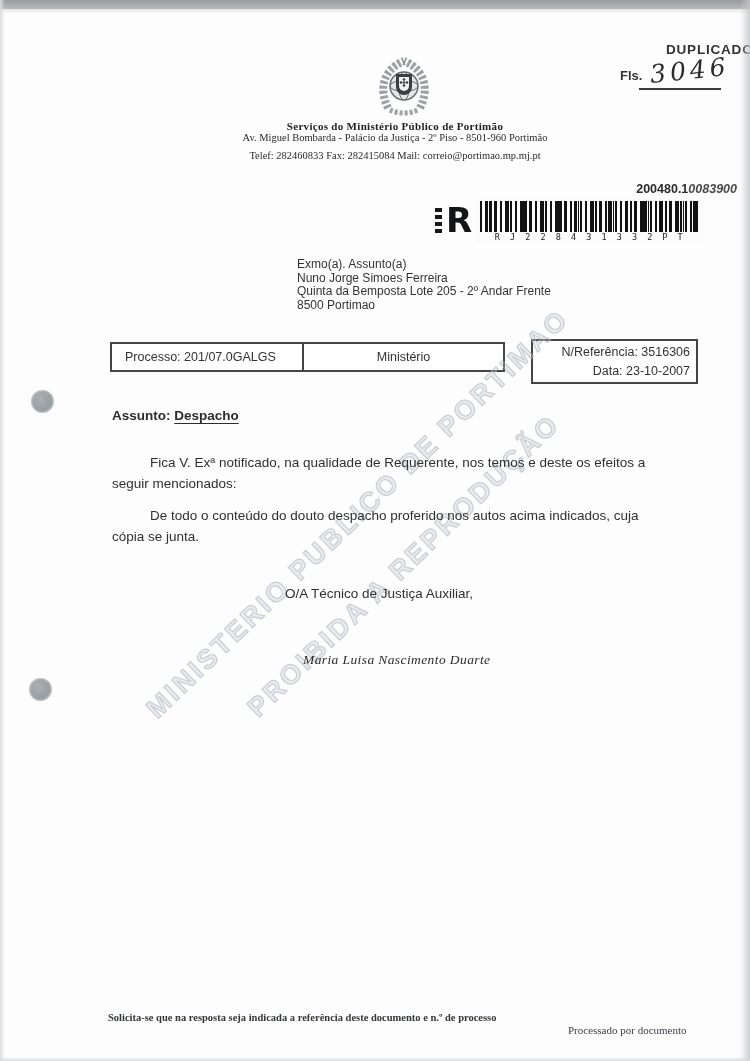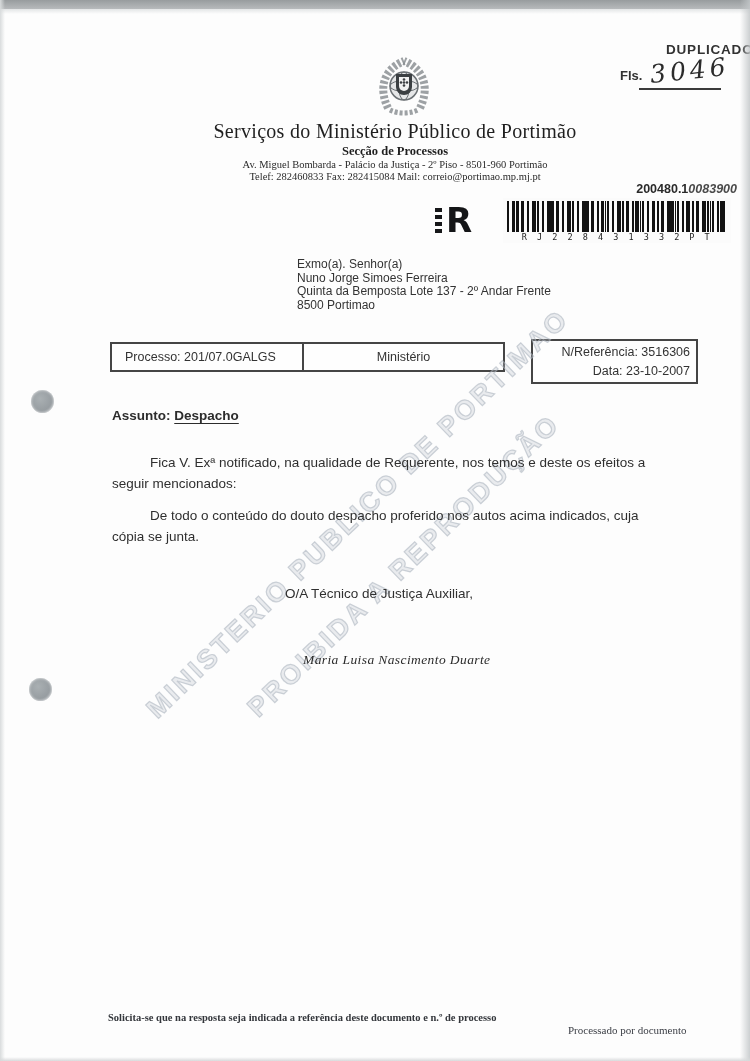--- a/index.html
+++ b/index.html
@@ -33,35 +33,35 @@
   .fls-value{position:absolute;left:650px;top:56px;font-size:25px;color:#2b2b2b;
     font-family:"DejaVu Serif",serif;font-style:italic;transform:rotate(-6deg);
     letter-spacing:4px;}
 
   
   .emblem{position:absolute;left:376px;top:56px;}
 
   
   .letterhead{position:absolute;left:95px;top:120px;width:600px;text-align:center;
     font-family:"Liberation Serif",serif;color:#1f1f1f;}
-  .lh-org{font-size:20px;font-weight:normal;letter-spacing:.3px;}
+  .lh-org{font-size:11px;font-weight:bold;letter-spacing:.3px;}
   .lh-dept{font-size:12.5px;font-weight:bold;margin-top:1px;}
   .lh-addr{font-size:10.5px;margin-top:0;color:#2a2a2a;}
-  .lh-tel{font-size:10.5px;margin-top:1px;color:#2a2a2a;}
+  .lh-tel{font-size:10.5px;margin-top:7px;color:#2a2a2a;}
 
   
   .docnum{position:absolute;left:420px;top:182px;width:317px;text-align:right;
     font-size:12.5px;font-weight:bold;color:#2a2a2a;}
   .docnum .it{font-style:italic;font-weight:bold;color:#4a4a4a;}
   .rlogo{position:absolute;left:435px;top:203px;display:flex;align-items:center;gap:4px;}
   .rlogo .dots{display:flex;flex-direction:column;gap:3px;}
   .rlogo .dots i{display:block;width:7px;height:4px;background:#17181a;}
   .rlogo .rchar{font-size:34px;font-weight:900;color:#141517;line-height:1;
     font-family:"DejaVu Sans",sans-serif;letter-spacing:-1px;}
-  .barcode-box{position:absolute;left:503px;top:198px;width:228px;height:45px;
+  .barcode-box{position:absolute;left:476px;top:198px;width:228px;height:45px;
     background:#fbfbfb;}
   .bars{position:absolute;left:4px;top:3px;right:4px;height:31px;
     background-image:
       repeating-linear-gradient(90deg,#121212 0 2px,rgba(0,0,0,0) 2px 5px),
       repeating-linear-gradient(90deg,#121212 0 1px,rgba(0,0,0,0) 1px 7px),
       repeating-linear-gradient(90deg,rgba(0,0,0,0) 0 9px,#121212 9px 12px,rgba(0,0,0,0) 12px 17px);}
   .bc-text{position:absolute;left:0;right:0;top:34px;text-align:center;
     font-family:"DejaVu Sans Mono",monospace;font-size:8.5px;letter-spacing:2.5px;
     color:#232323;white-space:nowrap;}
 
@@ -133,21 +133,20 @@
     <circle cx="28" cy="23.5" r="1.3" fill="#3b3f42"></circle>
     <circle cx="25" cy="26.5" r="1.3" fill="#3b3f42"></circle>
     <circle cx="31" cy="26.5" r="1.3" fill="#3b3f42"></circle>
     <circle cx="28" cy="29.5" r="1.3" fill="#3b3f42"></circle>
     <circle cx="28" cy="26.5" r="1.3" fill="#3b3f42"></circle>
   </svg>
 </div>
 
 <div class="letterhead">
   <div class="lh-org">Serviços do Ministério Público de Portimão</div>
-  <div class="lh-dept">Secção de Processos</div>
   <div class="lh-addr">Av. Miguel Bombarda - Palácio da Justiça - 2º Piso - 8501-960 Portimão</div>
   <div class="lh-tel">Telef: 282460833   Fax: 282415084 Mail: correio@portimao.mp.mj.pt</div>
 </div>
 
 <div class="docnum"><span>200480.1</span><span class="it">0083900</span></div>
 
 <div class="rlogo">
   <span class="dots">
       <i></i>
       <i></i>
@@ -156,23 +155,23 @@
     </span>
   <span class="rchar">R</span>
 </div>
 
 <div class="barcode-box">
   <div class="bars"></div>
   <div class="bc-text">R J 2 2 8 4 3 1 3 3 2 P T</div>
 </div>
 
 <div class="addressee">
-  <div>Exmo(a). Senhor(a)</div>
+  <div>Exmo(a). Assunto(a)</div>
   <div>Nuno Jorge Simoes Ferreira</div>
-  <div>Quinta da Bemposta Lote 137  - 2º Andar Frente</div>
+  <div>Quinta da Bemposta Lote 205  - 2º Andar Frente</div>
   <div>8500 Portimao</div>
 </div>
 
 <div class="tbox" id="tb-processo">Processo: 201/07.0GALGS</div>
 <div class="tbox" id="tb-tipo">Ministério</div>
 <div class="tbox" id="tb-ref">
   <div>N/Referência: 3516306</div>
   <div>Data: 23-10-2007</div>
 </div>
 

